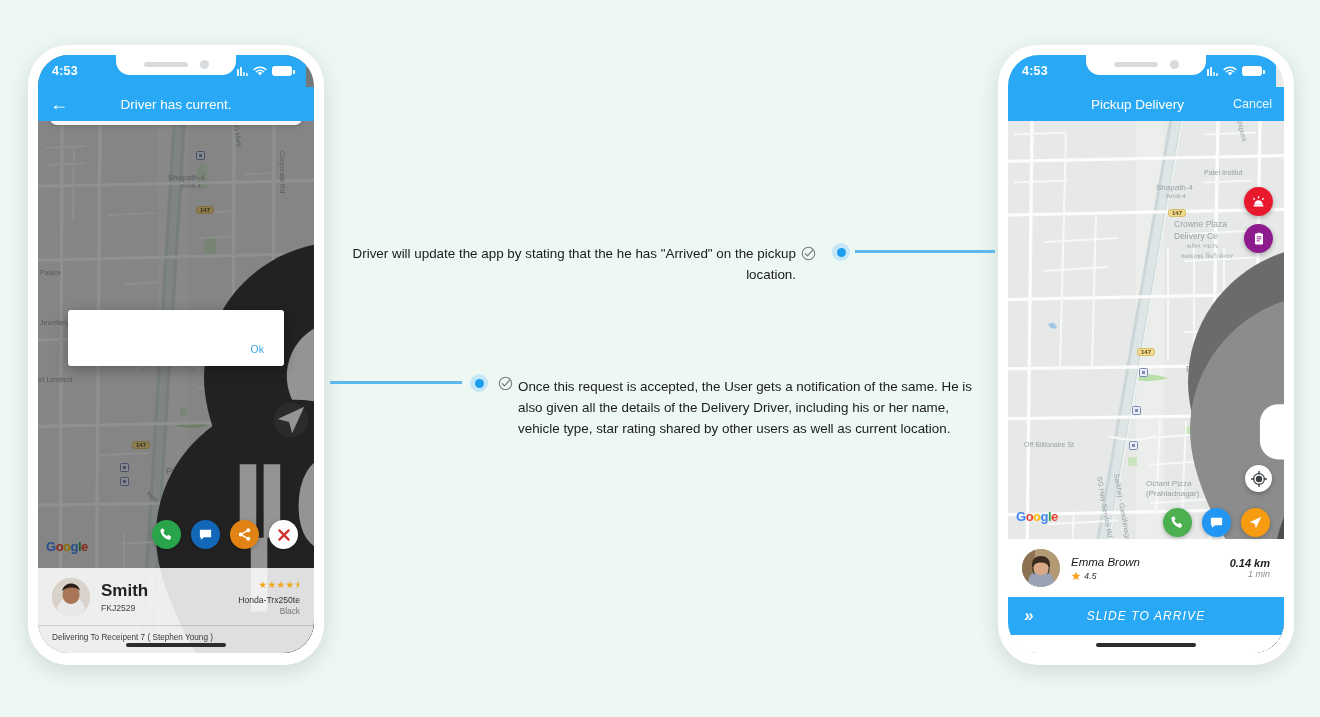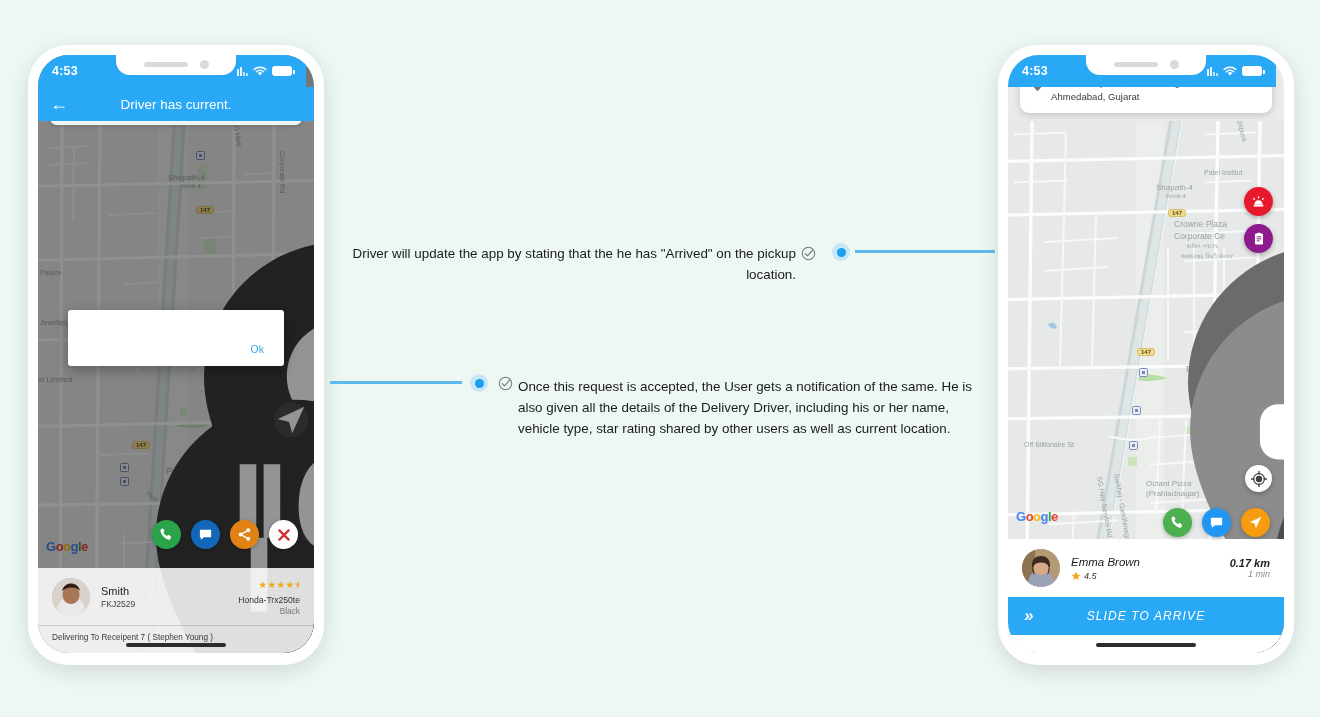--- a/index.html
+++ b/index.html
@@ -187,21 +187,21 @@
     position: absolute; left: 0; right: 0; bottom: 0; z-index: 27;
     background: rgba(255,255,255,.86);
   }
   .driver-main { display: flex; align-items: center; padding: 10px 14px 9px 14px; }
   .avatar {
     width: 38px; height: 38px; border-radius: 50%;
     overflow: hidden; flex-shrink: 0; background: #cfc6bd;
     position: relative;
   }
   .driver-names { margin-left: 11px; flex: 1; }
-  .driver-name { font-size: 11px; color: #222; }
+  .driver-name { font-size: 17px; color: #222; font-weight: bold; }
   .driver-plate { font-size: 8.6px; color: #444; margin-top: 2px; }
   .driver-right { text-align: right; }
   .stars { font-size: 9.5px; color: #f0a818; letter-spacing: .5px; }
   .veh { font-size: 8.6px; color: #333; margin-top: 1px; }
   .veh-color { font-size: 8.3px; color: #777; margin-top: 1px; }
   .deliver-to {
     border-top: 1px solid rgba(0,0,0,.14);
     font-size: 8.2px; color: #3a3a3a; padding: 7px 14px 11px 14px;
   }
 
@@ -499,20 +499,25 @@
           </div>
         <svg width="14" height="11" viewBox="0 0 14 11">
           <path d="M7 9.6 L9.3 6.9 A3.6 3.6 0 0 0 4.7 6.9 Z" fill="#fff"></path>
           <path d="M1.2 3.4 A9 9 0 0 1 12.8 3.4" stroke="#fff" stroke-width="1.5" fill="none" stroke-linecap="round"></path>
           <path d="M3.3 5.7 A6 6 0 0 1 10.7 5.7" stroke="#fff" stroke-width="1.4" fill="none" stroke-linecap="round"></path>
         </svg>
         <div class="batt"></div>
       </div>
     </div>
 
+    <div class="appbar">
+      <div style="width:22px"></div>
+      <div class="title">Pickup Delivery</div>
+      <div class="action">Cancel</div>
+    </div>
 
     <div class="map" style="background:#eceeec;">
       <svg viewBox="0 0 276 554" preserveAspectRatio="none">
         <rect width="276" height="554" fill="#eceeec"></rect>
         <rect x="0" y="0" width="128" height="554" fill="#e6e9e7"></rect>
         <rect x="156" y="0" width="120" height="554" fill="#e6e9e7"></rect>
 
         <rect x="176" y="318" width="9" height="9" fill="#c9e4bd"></rect>
         <rect x="120" y="350" width="9" height="9" fill="#c9e4bd"></rect>
         <rect x="230" y="300" width="10" height="9" fill="#c9e4bd"></rect>
@@ -561,21 +566,21 @@
           <path d="M66 408 L62 478"></path>
           <path d="M100 328 q30 8 48 0"></path>
         </g>
       </svg>
 
       <div class="maplabel" style="left:218px; top:2px; transform:rotate(75deg);">Joshipura</div>
       <div class="maplabel" style="left:196px; top:48px;">Patel Institut</div>
       <div class="maplabel" style="left:148px; top:62px; font-size:8px;">Shapath-4</div>
       <div class="maplabel guj" style="left:158px; top:72px;">શાપથ-4</div>
       <div class="maplabel" style="left:166px; top:98px; font-size:8.5px;">Crowne Plaza</div>
-      <div class="maplabel" style="left:166px; top:110px; font-size:8.5px;">Corporate Ce</div>
+      <div class="maplabel" style="left:166px; top:110px; font-size:8.5px;">Delivery Ce</div>
       <div class="maplabel guj" style="left:178px; top:122px;">ક્રાઉન પ્લાઝા</div>
       <div class="maplabel guj" style="left:172px; top:132px;">અમદાવાદ સિટી સેન્ટર</div>
       <div class="hwybadge" style="left:160px; top:88px;">147</div>
       <div class="hwybadge" style="left:129px; top:227px;">147</div>
       <div class="maplabel" style="left:178px; top:243px; font-size:8.5px;">Prahladnagar Garden</div>
       <div class="maplabel guj" style="left:194px; top:254px;">પ્રહલાદનગર ગાર્ડન</div>
       <div class="maplabel" style="left:16px; top:320px;">Off Billionaire St</div>
       <div class="maplabel" style="left:95px; top:355px; transform:rotate(80deg); transform-origin:left top;">SG Hwy Service Rd</div>
       <div class="maplabel" style="left:112px; top:352px; transform:rotate(80deg); transform-origin:left top;">Sarkhej - Gandhinagar Hwy</div>
       <div class="maplabel" style="left:190px; top:326px;">100 Feet Rd</div>
@@ -695,21 +700,21 @@
         <div class="r-names">
           <div class="r-name">Emma Brown</div>
           <div class="r-rating">
             <svg width="10" height="10" viewBox="0 0 16 16">
                 <path d="M8 1 10 5.7 15 6.2 11.2 9.5 12.4 14.5 8 11.9 3.6 14.5 4.8 9.5 1 6.2 6 5.7Z" fill="#f5a623"></path>
               </svg>
             <span>4.5</span>
           </div>
         </div>
         <div class="r-dist">
-          <div class="r-km">0.17 km</div>
+          <div class="r-km">0.14 km</div>
           <div class="r-min">1 min</div>
         </div>
       </div>
       <div class="slide-bar">
         <span class="slide-chev">»</span>
         <span class="slide-label">SLIDE TO ARRIVE</span>
       </div>
       <div class="r-homebar-wrap"></div>
     </div>
 

